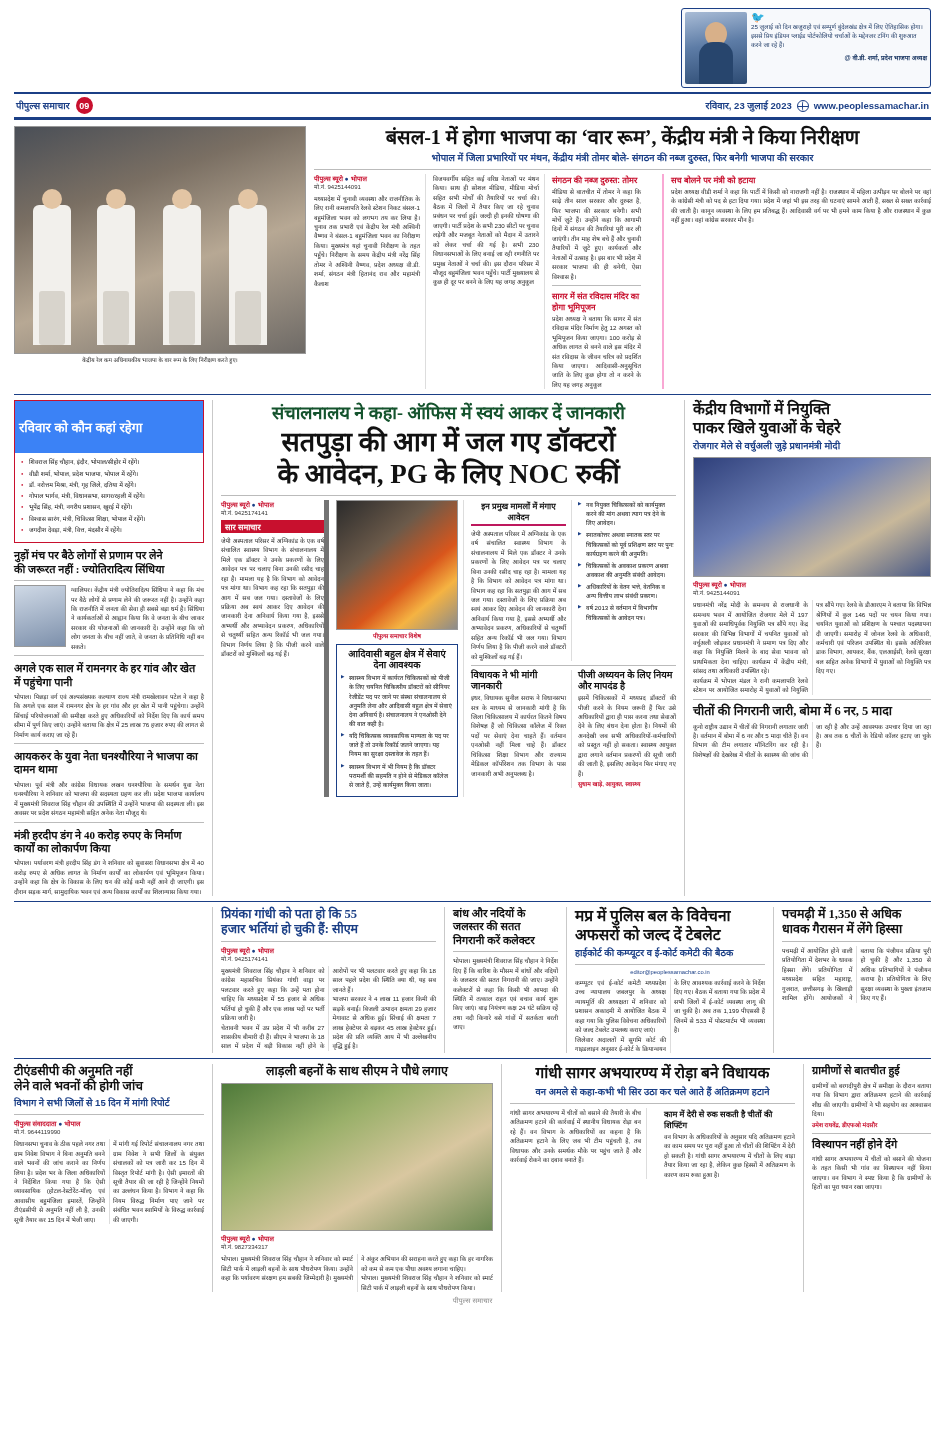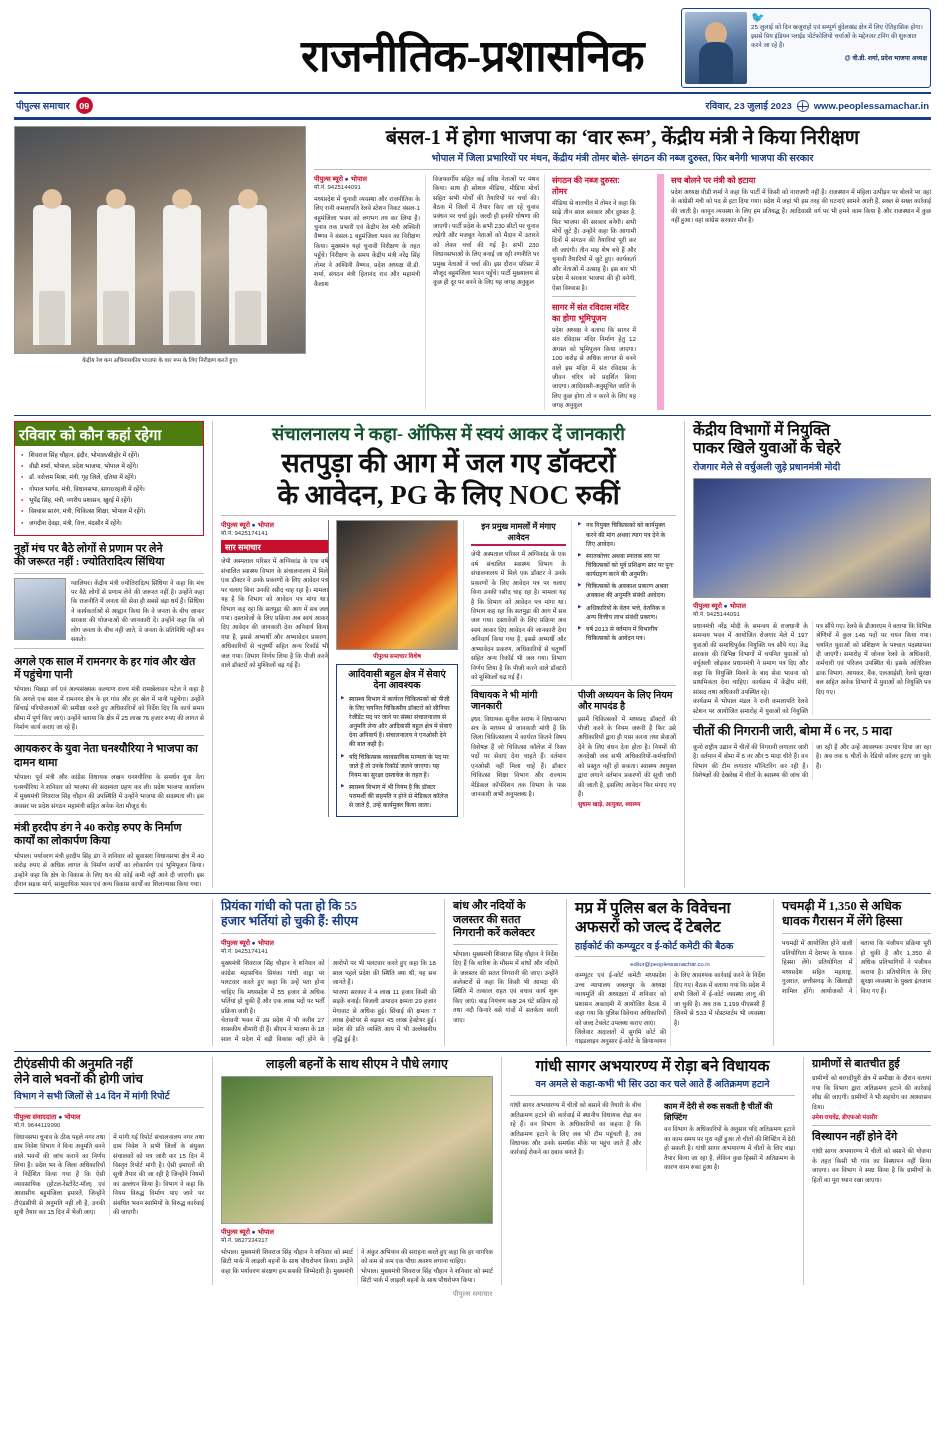--- a/index.html
+++ b/index.html
@@ -95,21 +95,21 @@
   .fig { position:absolute; bottom:0; width:38px; height:140px; background:#f2f0ec; border-radius:6px 6px 0 0;}
   .fig i { position:absolute; top:-16px; left:9px; width:20px; height:20px; background:#e3c5a4; border-radius:50%;}
   .fig b { position:absolute; bottom:0; left:6px; width:26px; height:54px; background:#d8d4cc; border-radius:3px;}
   .hl-top { font-size: 20px; text-align:center; }
 
   .grid3 { display: flex; gap: 8px; }
   .sep-v { width: 1px; background: #c9c9c9; }
 
   
   .redbox { border: 1px solid #c8102e; padding: 4px 6px 6px; }
-  .redbox-title { background:#4d7c0f; color:#fff; font-size:15px; font-weight:bold; padding:2px 4px; margin:-4px -6px 4px; }
+  .redbox-title { background:#3b82f6; color:#fff; font-size:13px; font-weight:bold; padding:17px 4px; margin:-4px -6px 4px; }
   .redbox li { font-size: 6.2px; line-height: 1.5; margin-bottom: 2px; list-style: none; position: relative; padding-left: 8px;}
   .redbox li::before{ content:"●"; position:absolute; left:0; color:#c8102e; font-size:4px; top:2px;}
 
   .big-head { font-size: 27px; text-align: center; line-height: 1.18; }
   .mid-head { font-size: 15.5px; line-height: 1.2; }
   .sm-head { font-size: 12.5px; line-height: 1.2; }
   .xs-head { font-size: 11px; line-height: 1.22; }
 
   .tagline { text-align:center; font-size: 18px; font-weight:bold; color:#14532d; font-family:"Liberation Serif",serif;}
 
@@ -126,21 +126,20 @@
   .mail { font-size: 5.8px; color: #1b3f86; text-align:center; }
   .footer-line { text-align:center; font-size:7px; color:#888; margin-top:4px;}
 </style>
 </head>
 <body>
 
 <div class="page">
 
   <div class="masthead">
     <div style="width:250px"></div>
-    <div class="mast-title">राजनीतिक-प्रशासनिक</div>
     <div class="mast-promo">
       <div class="promo-photo"></div>
       <div class="promo-text">
         <div class="promo-bird">🐦</div>
         <div>25 जुलाई को दिन खजुराहो एवं सम्पूर्ण बुंदेलखंड क्षेत्र में लिए ऐतिहासिक होगा। इससे प्रिय इंडियन प्लाईड पोर्टफोलियो चर्चाओं के मद्देनजर टनिंग की शुरुआत करने जा रहे हैं।</div>
         <div class="promo-sign">@ वी.डी. शर्मा,
 प्रदेश भाजपा अध्यक्ष</div>
       </div>
     </div>
   </div>
@@ -193,21 +192,21 @@
             <span>पीपुल्स ब्यूरो</span> <span class="dot">●</span> <span>भोपाल</span>
           </div>
           <div class="mob">मो.नं. 9425144091</div>
           <div class="body" style="margin-top:3px">मध्यप्रदेश में चुनावी व्यवस्था और राजनीतिक के लिए रानी कमलापति रेलवे स्टेशन निकट बंसल-1 बहुमंजिला भवन को लगभग तय कर लिया है। चुनाव तक प्रभारी एवं केंद्रीय रेल मंत्री अश्विनी वैष्णव ने बंसल-1 बहुमंजिला भवन का निरीक्षण किया। मुख्यमंत्र यहां चुनावी निरीक्षण के तहत पहुँचे। निरीक्षण के समय केंद्रीय मंत्री नरेंद्र सिंह तोमर ने अश्विनी वैष्णव, प्रदेश अध्यक्ष वी.डी. शर्मा, संगठन मंत्री हितानंद राव और महामंत्री कैलाश</div>
         </div>
         <div style="width:112px;border-right:1px solid #ddd;padding-right:5px">
           <div class="body">विजयवर्गीय सहित कई वरिष्ठ नेताओं पर मंथन किया। साथ ही सोशल मीडिया, मीडिया मोर्चा सहित सभी मोर्चों की तैयारियों पर चर्चा की। बैठक में जिलों में तैयार किए जा रहे चुनाव प्रबंधन पर चर्चा हुई। जल्दी ही इनकी घोषणा की जाएगी। पार्टी प्रदेश के सभी 230 सीटों पर चुनाव लड़ेगी और मजबूत नेताओं को मैदान में उतारने को लेकर चर्चा की गई है।
 
 सभी 230 विधानसभाओं के लिए बनाई जा रही रणनीति पर प्रमुख नेताओं ने चर्चा की। इस दौरान परिसर में मौजूद बहुमंजिला भवन पहुँचे। पार्टी मुख्यालय से कुछ ही दूर पर बनने के लिए यह जगह अनुकूल</div>
         </div>
-        <div style="width:112px;border-right:7px solid #f9a8d4;padding-right:21px">
+        <div style="width:112px;border-right:2px solid #f9a8d4;padding-right:21px">
           <div class="colhead">संगठन की नब्ज दुरुस्त: तोमर</div>
           <div class="body">मीडिया से बातचीत में तोमर ने कहा कि साढ़े तीन साल सरकार और दुरुस्त है, फिर भाजपा की सरकार बनेगी। सभी मोर्चे जुटे हैं। उन्होंने कहा कि आगामी दिनों में संगठन की तैयारियां पूरी कर ली जाएंगी। तीन माह शेष बचे हैं और चुनावी तैयारियों में जुटे हुए। कार्यकर्ता और नेताओं में उत्साह है। इस बार भी प्रदेश में सरकार भाजपा की ही बनेगी, ऐसा विश्वास है।</div>
           <hr class="thin">
           <div class="colhead">सागर में संत रविदास मंदिर का होगा भूमिपूजन</div>
           <div class="body">प्रदेश अध्यक्ष ने बताया कि सागर में संत रविदास मंदिर निर्माण हेतु 12 अगस्त को भूमिपूजन किया जाएगा। 100 करोड़ से अधिक लागत से बनने वाले इस मंदिर में संत रविदास के जीवन चरित्र को प्रदर्शित किया जाएगा। आदिवासी-अनुसूचित जाति के लिए कुछ होगा तो न करने के लिए यह जगह अनुकूल</div>
         </div>
         <div style="flex:1">
           <div class="colhead">सच बोलने पर मंत्री को हटाया</div>
           <div class="body">प्रदेश अध्यक्ष वीडी शर्मा ने कहा कि पार्टी में किसी को नाराजगी नहीं है। राजस्थान में महिला उत्पीड़न पर बोलने पर वहां के कांग्रेसी मंत्री को पद से हटा दिया गया। प्रदेश में जहां भी इस तरह की घटनाएं सामने आती हैं, सख्त से सख्त कार्रवाई की जाती है। कानून व्यवस्था के लिए हम प्रतिबद्ध हैं। आदिवासी वर्ग पर भी हमने काम किया है और राजस्थान में कुछ नहीं हुआ। वहां कांग्रेस सरकार मौन है।</div>
         </div>
@@ -261,21 +260,21 @@
     </div>
 
     <div class="sep-v"></div>
 
     <div style="width:455px">
       <div class="tagline">संचालनालय ने कहा- ऑफिस में स्वयं आकर दें जानकारी</div>
       <div class="hl big-head" style="margin-top:3px">सतपुड़ा की आग में जल गए डॉक्टरों</div>
       <div class="hl big-head">के आवेदन, PG के लिए NOC रुकीं</div>
       <hr class="thin">
       <div style="display:flex;gap:7px">
-        <div style="width:108px;border-right:1px solid #737373;">
+        <div style="width:108px;border-right:5px solid #737373;">
           <div class="byline">
             <span>पीपुल्स ब्यूरो</span> <span class="dot">●</span> <span>भोपाल</span>
           </div>
           <div class="mob">मो.नं. 9425174141</div>
           <div style="background:#c8102e;color:#fff;font-size:8px;font-weight:bold;padding:1px 4px;margin:3px 0">सार समाचार</div>
           <div class="body">जेपी अस्पताल परिसर में अग्निकांड के एक वर्ष संचालित स्वास्थ्य विभाग के संचालनालय में मिले एक डॉक्टर ने उनके प्रकरणों के लिए आवेदन पत्र पर चलाए बिना उनकी रसीद चाह रहा है। मामला यह है कि विभाग को आवेदन पत्र मांगा था। विभाग कह रहा कि सतपुड़ा की आग में सब जल गया। दस्तावेजों के लिए प्रक्रिया अब स्वयं आकर दिए आवेदन की जानकारी देना अनिवार्य किया गया है, इससे अभ्यर्थी और अभ्यावेदन प्रकरण, अधिकारियों से चतुर्थ्यी सहित अन्य रिकॉर्ड भी जल गया। विभाग निर्णय लिया है कि पीजी करने वाले डॉक्टरों को मुश्किलों बढ़ गई हैं।</div>
         </div>
         <div style="width:128px;border-right:1px solid #ddd;padding-right:5px">
           <div class="photo" style="height:130px;border:1px solid #999;background:linear-gradient(140deg,#2b2b2b 0%,#6b5a4a 35%,#d9561c 62%,#f5b342 78%,#8b8b8b 100%)"></div>
           <div style="font-size:6px;color:#c8102e;font-weight:bold;text-align:center;margin-top:2px">
@@ -397,21 +396,21 @@
     </div>
   </div>
 
   <hr class="dark">
 
   <div class="grid3">
 
     <div style="width:190px">
       <div class="hl sm-head">टीएंडसीपी की अनुमति नहीं</div>
       <div class="hl sm-head">लेने वाले भवनों की होगी जांच</div>
-      <div class="sub" style="margin-top:3px">विभाग ने सभी जिलों से 14 दिन में मांगी रिपोर्ट</div>
+      <div class="sub" style="margin-top:3px">विभाग ने सभी जिलों से 15 दिन में मांगी रिपोर्ट</div>
       <hr class="thin">
       <div class="byline">
         <span>पीपुल्स संवाददाता</span> <span class="dot">●</span> <span>भोपाल</span>
       </div>
       <div class="mob">मो.नं. 9644119990</div>
       <div class="two-col" style="margin-top:3px">
         <div class="body">विधानसभा चुनाव के ठीक पहले नगर तथा ग्राम निवेश विभाग ने बिना अनुमति बनने वाले भवनों की जांच कराने का निर्णय लिया है। प्रदेश भर के जिला अधिकारियों ने निर्देशित किया गया है कि ऐसी व्यावसायिक (होटल-रेस्टोरेंट-मॉल) एवं आवासीय बहुमंजिला इमारतें, जिन्होंने टीएंडसीपी से अनुमति नहीं ली है, उनकी सूची तैयार कर 15 दिन में भेजी जाए।</div>
         <div class="body">में मांगी गई रिपोर्ट संचालनालय नगर तथा ग्राम निवेश ने सभी जिलों के संयुक्त संचालकों को पत्र जारी कर 15 दिन में विस्तृत रिपोर्ट मांगी है। ऐसी इमारतों की सूची तैयार की जा रही है जिन्होंने नियमों का उल्लंघन किया है। विभाग ने कहा कि नियम विरुद्ध निर्माण पाए जाने पर संबंधित भवन स्वामियों के विरुद्ध कार्रवाई की जाएगी।</div>
       </div>
     </div>

